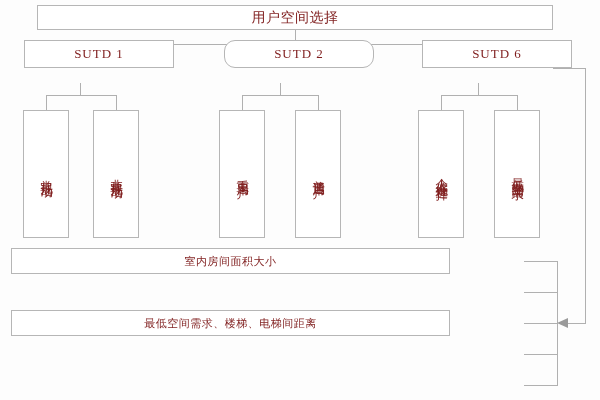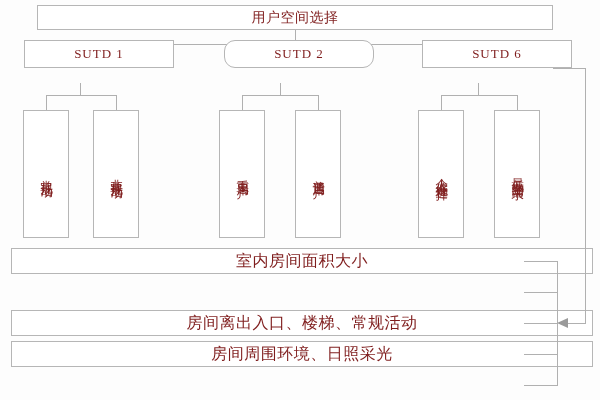--- a/index.html
+++ b/index.html
@@ -71,23 +71,23 @@
   #leaf-box-0 { left: 23px; }
   #leaf-box-1 { left: 93px; }
   #leaf-box-2 { left: 219px; }
   #leaf-box-3 { left: 295px; }
   #leaf-box-4 { left: 418px; }
   #leaf-box-5 { left: 494px; }
 
   
   .attr-bar {
     left: 11px;
-    width: 582px;
+    width: 439px;
     height: 26px;
-    font-size: 16px;
+    font-size: 11px;
     letter-spacing: 0.5px;
   }
   #attr-bar-0 { top: 248px; }
   #attr-bar-1 { top: 279px; }
   #attr-bar-2 { top: 310px; }
   #attr-bar-3 { top: 341px; }
   #attr-bar-4 { top: 372px; }
 
   
   .ln {
@@ -164,24 +164,21 @@
     <span class="leaf-text">个人偏好选择</span>
   </div>
   <div class="box leaf-box" id="leaf-box-5">
     <span class="leaf-text">最低空间需求</span>
   </div>
 
   <div class="box attr-bar" id="attr-bar-0">
     <span>室内房间面积大小</span>
   </div>
   <div class="box attr-bar" id="attr-bar-2">
-    <span>房间离出入口、楼梯、常规活动</span>
-  </div>
-  <div class="box attr-bar" id="attr-bar-3">
-    <span>房间周围环境、日照采光</span>
+    <span>最低空间需求、楼梯、电梯间距离</span>
   </div>
 
   <div class="ln ln-h" style="left:524px; top:261px; width:33px;"></div>
   <div class="ln ln-h" style="left:524px; top:292px; width:33px;"></div>
   <div class="ln ln-h" style="left:524px; top:323px; width:33px;"></div>
   <div class="ln ln-h" style="left:524px; top:354px; width:33px;"></div>
   <div class="ln ln-h" style="left:524px; top:385px; width:33px;"></div>
   <div class="ln ln-v" style="left:557px; top:261px; height:125px;"></div>
 
   <div class="ln ln-h" style="left:553px; top:68px; width:33px;"></div>

